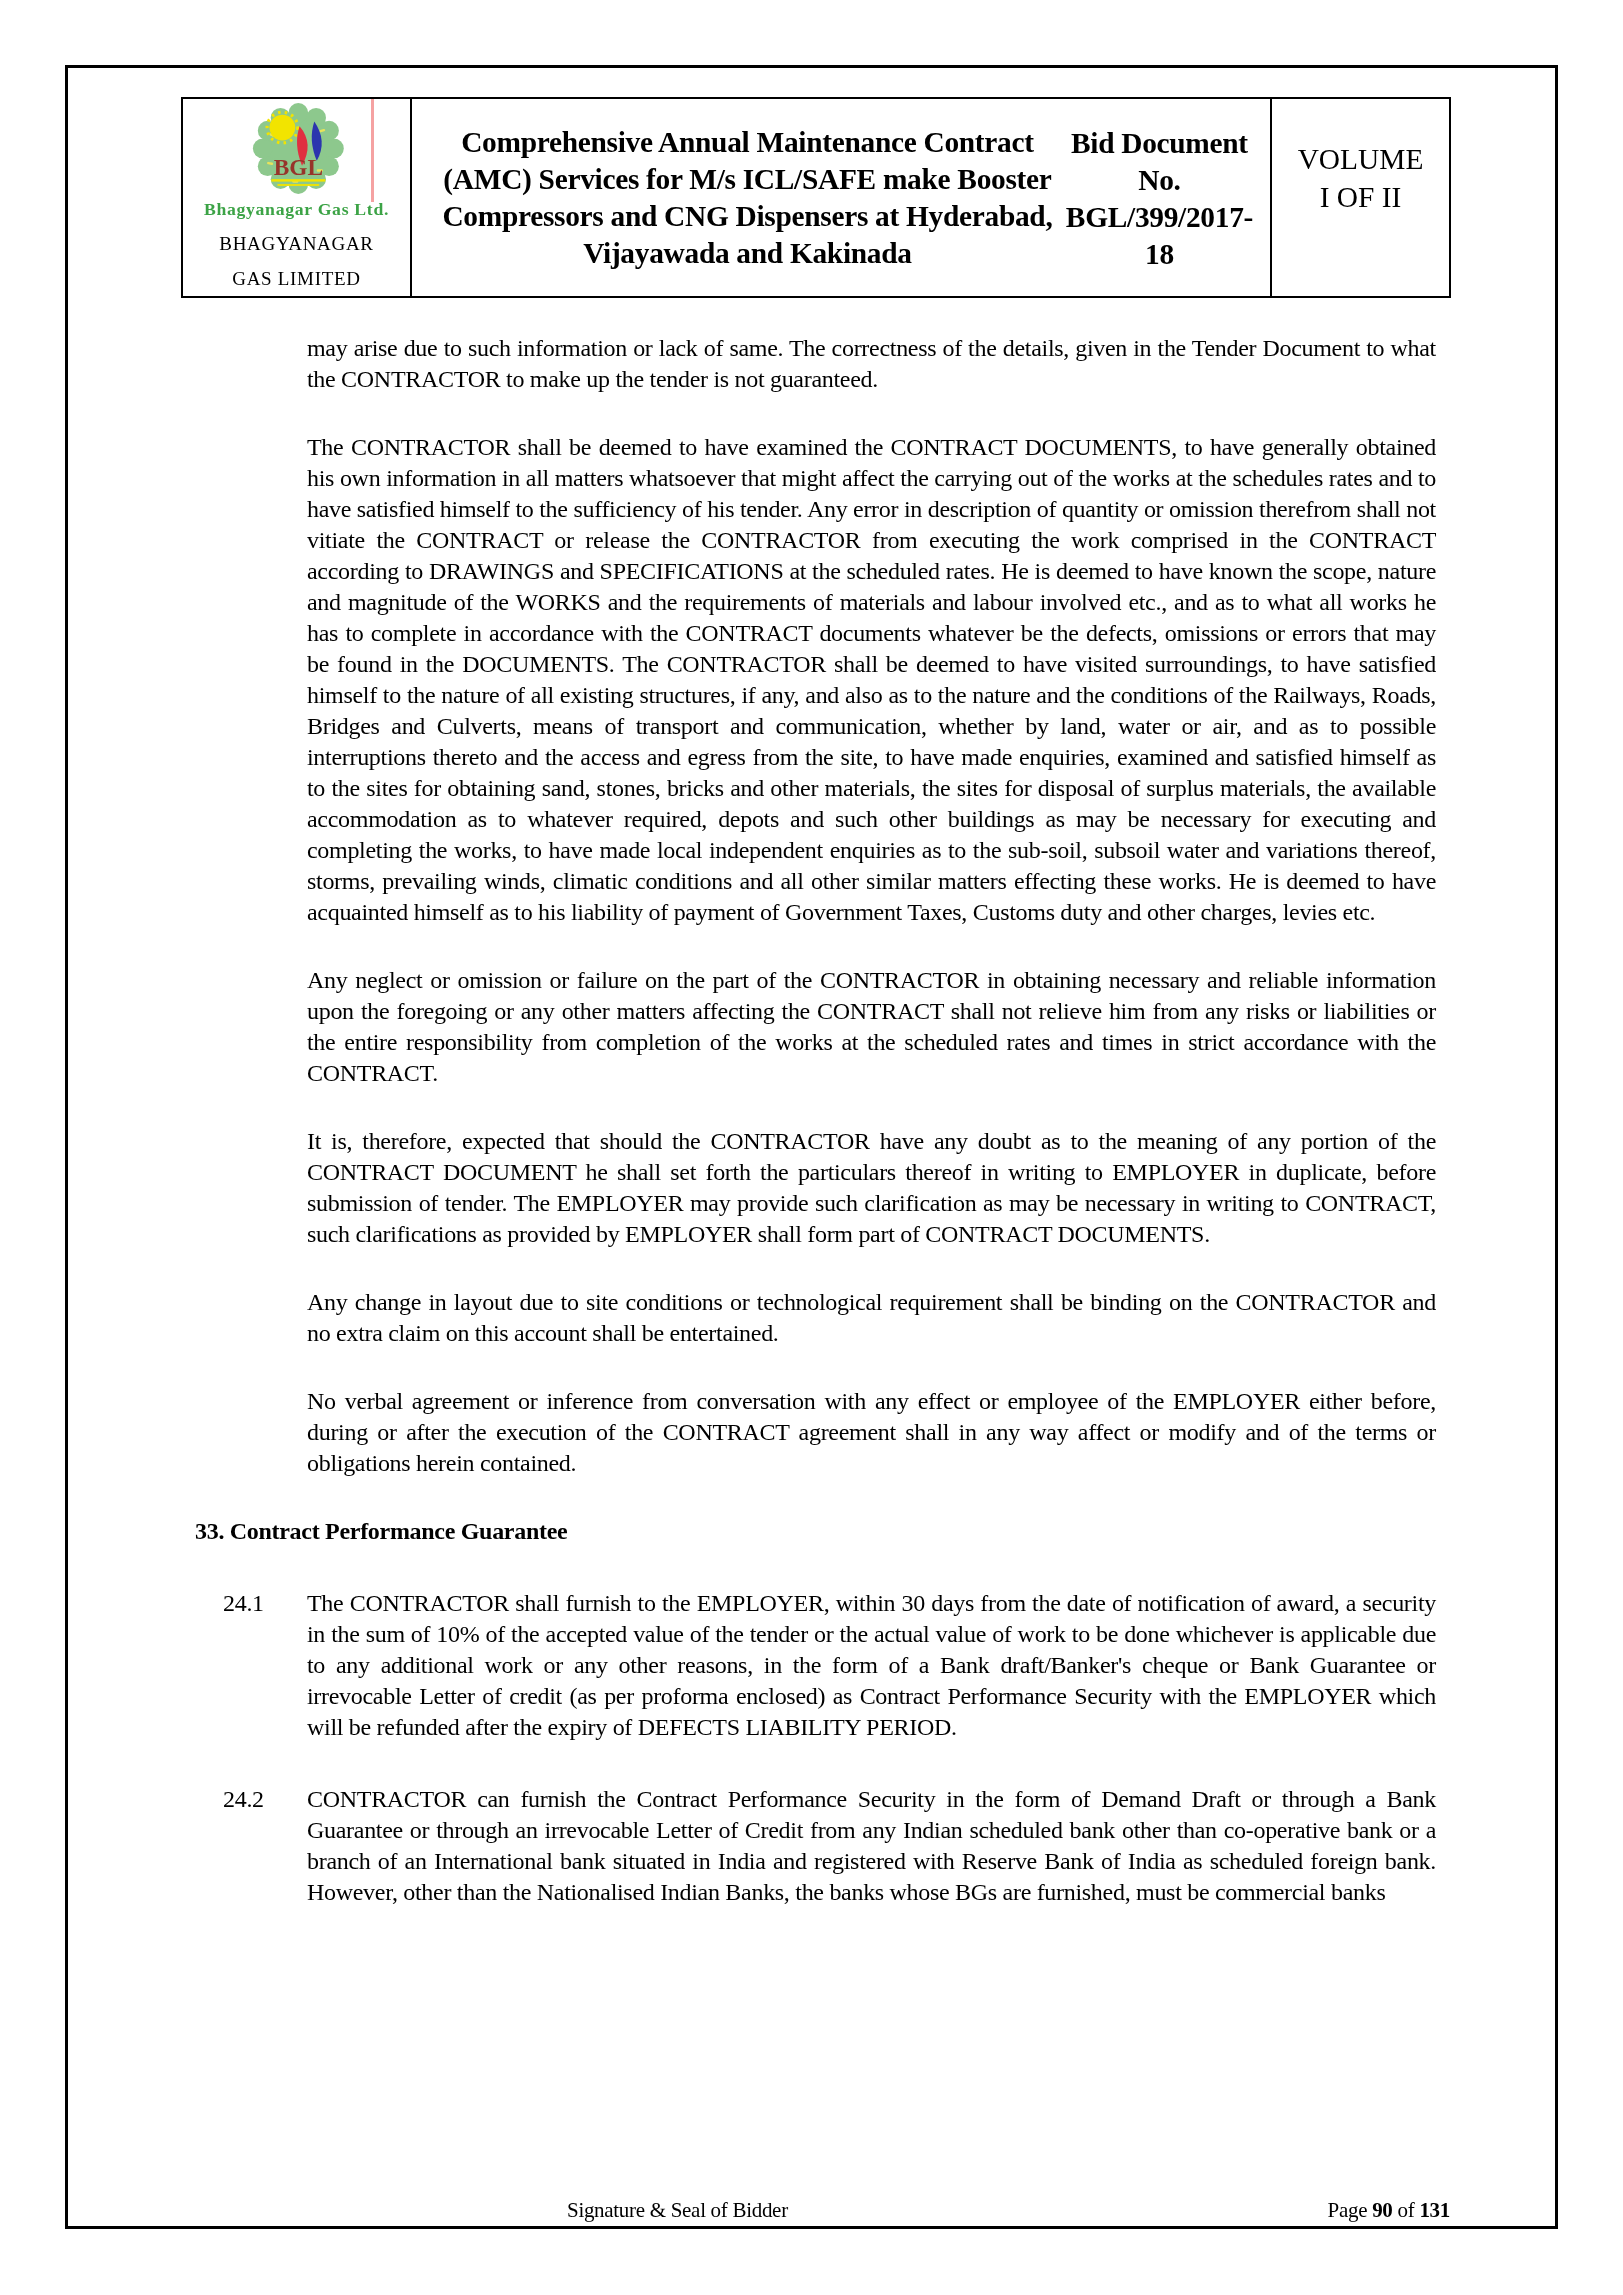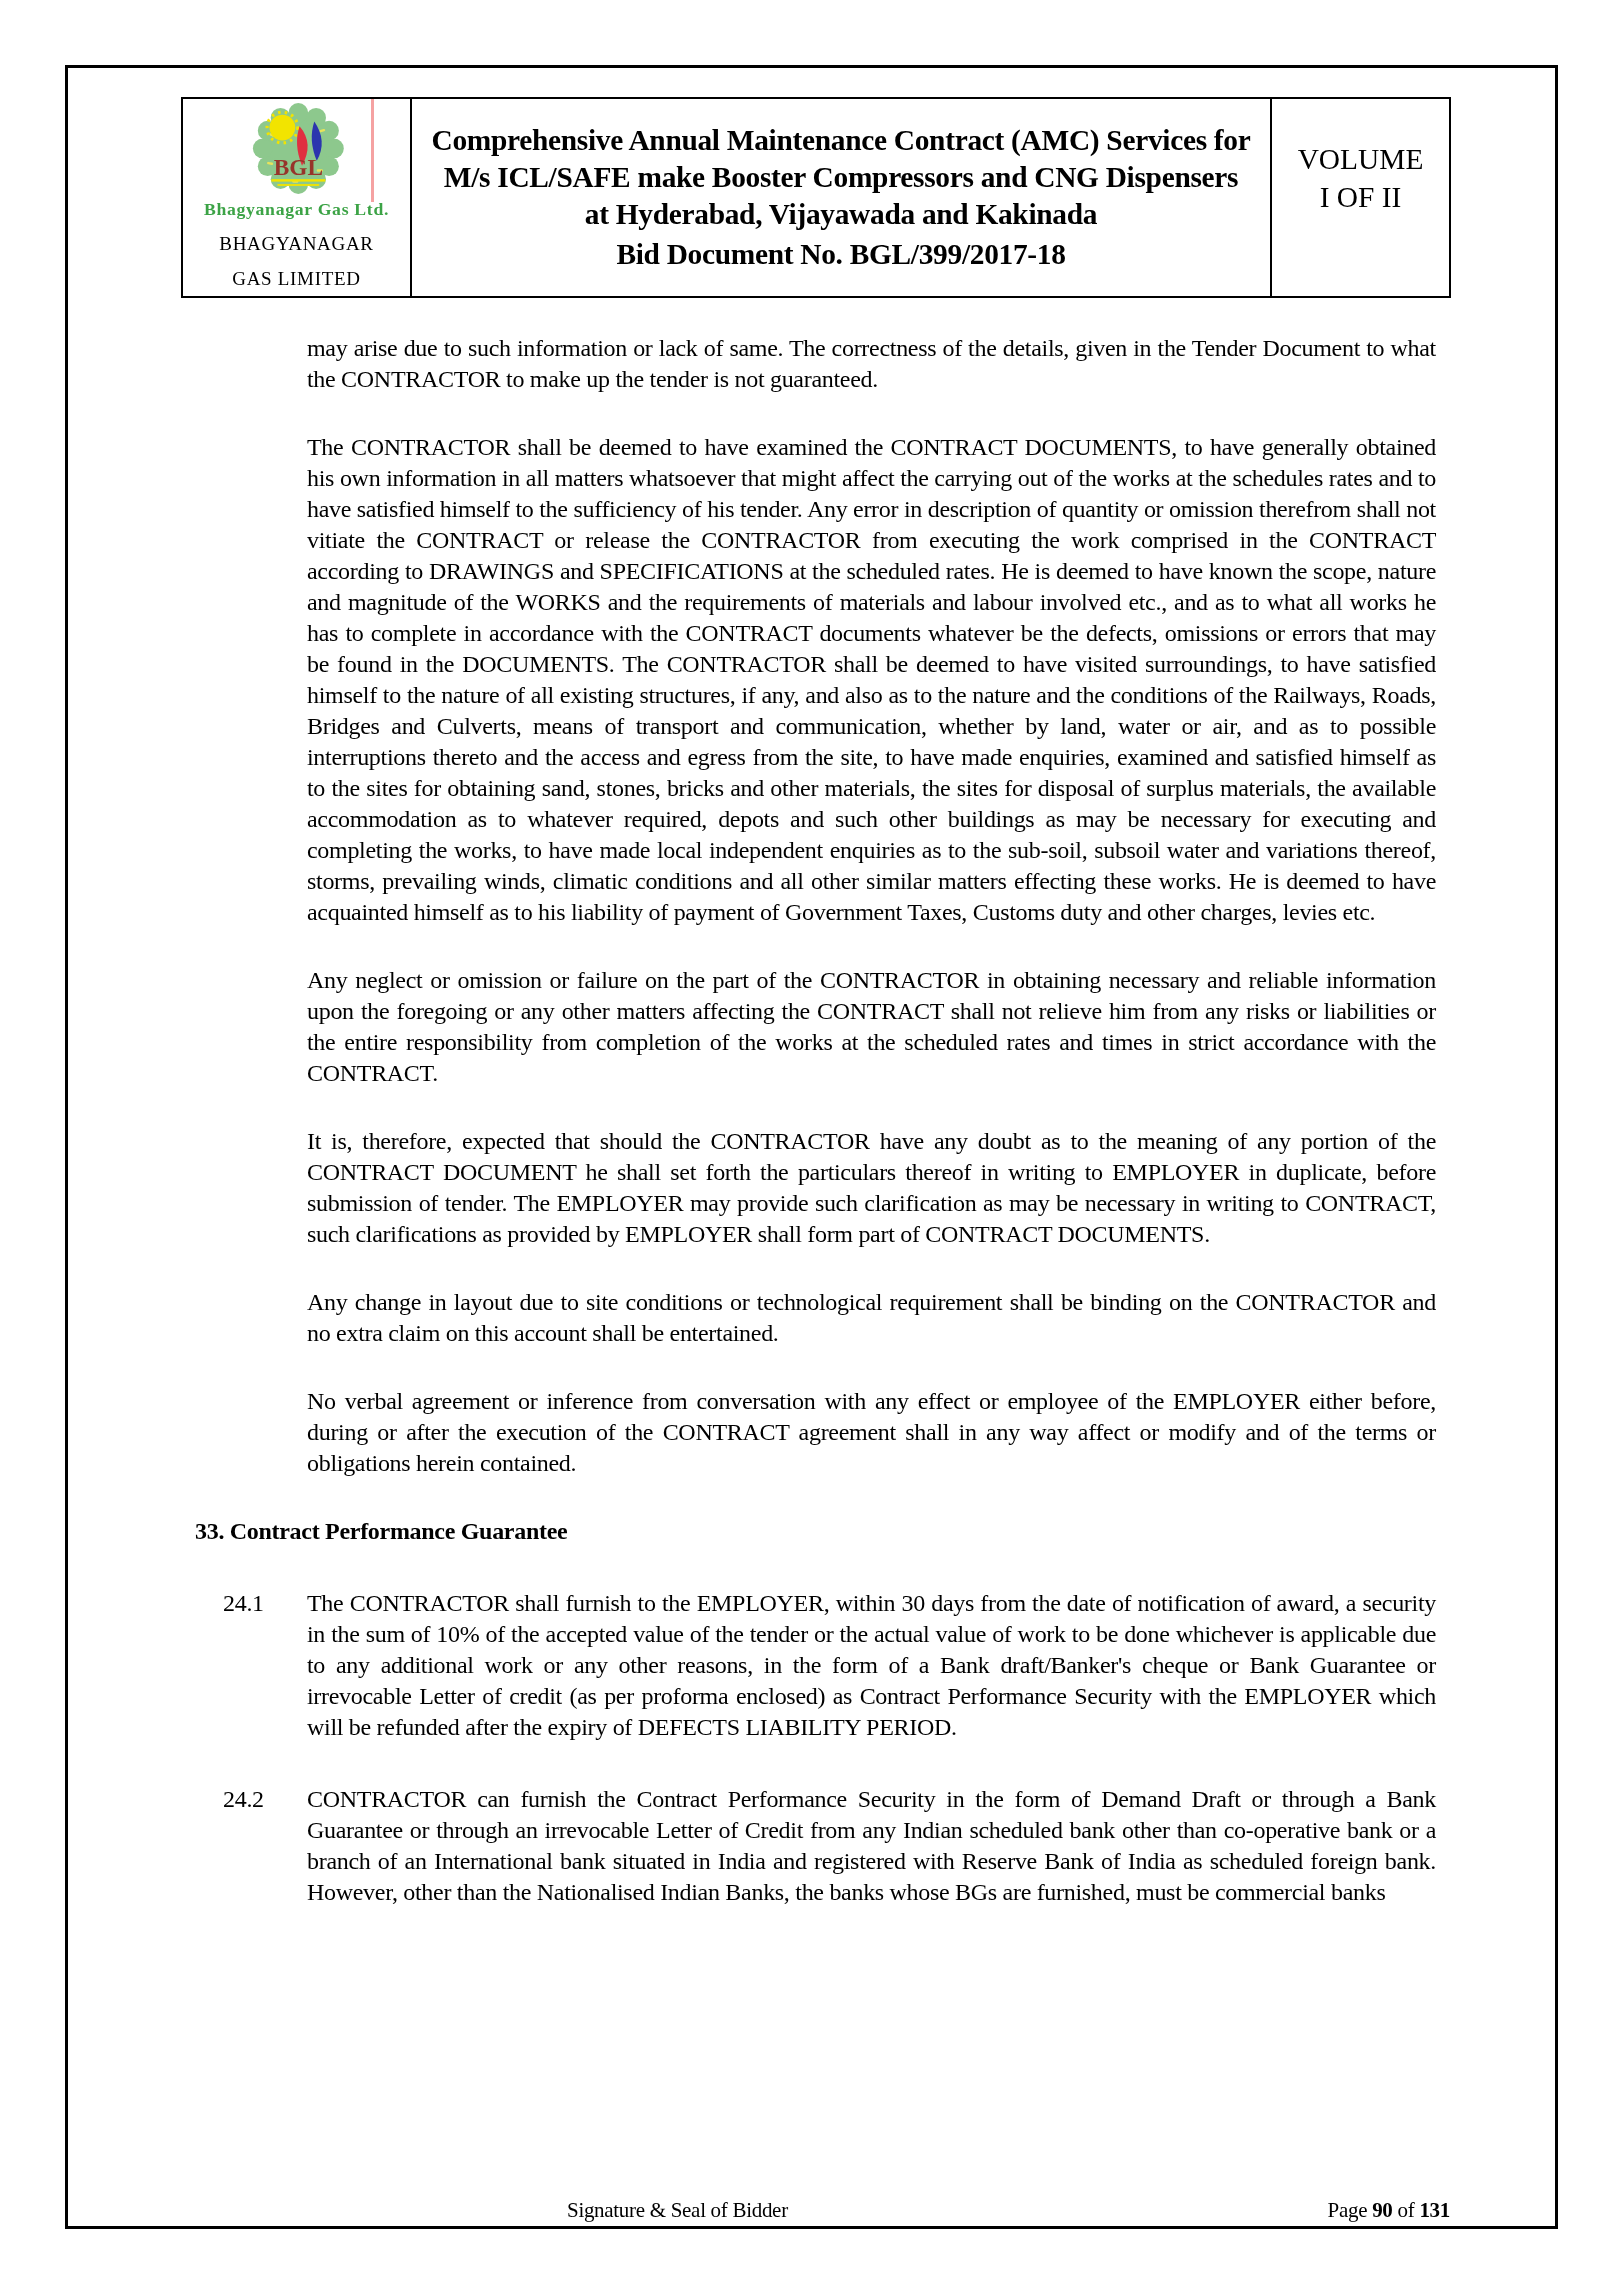--- a/index.html
+++ b/index.html
@@ -9,21 +9,21 @@
         border:3.3px solid #000;box-sizing:border-box;background:#fff;}
 
   
   .header-table{position:absolute;left:113px;top:29px;width:1270px;height:201px;
         border:2.6px solid #000;box-sizing:border-box;display:flex;background:#fff;}
   .cell-logo{width:229px;flex:none;border-right:2.6px solid #000;box-sizing:border-box;
         position:relative;display:flex;flex-direction:column;align-items:center;padding-top:3.9px;}
   .logo-caption{font-size:17.7px;color:#3CA346;font-weight:bold;letter-spacing:0.7px;margin-top:-3.9px;}
   .company-name{font-size:19px;line-height:35px;text-align:center;margin-top:6.5px;letter-spacing:0.7px;}
   .pink-artifact{position:absolute;left:188px;top:0;width:2.6px;height:103px;background:#F5A2A2;}
-  .cell-title{flex:1;display:flex;flex-direction:column;align-items:center;justify-content:center;
+  .cell-title{flex:1;display:flex;flex-direction:row;align-items:center;justify-content:center;
         text-align:center;font-weight:bold;font-size:29.4px;line-height:37px;padding:0 17px;box-sizing:border-box;letter-spacing:-0.3px;}
   .bid-doc{margin-top:2.6px;}
   .cell-volume{width:179px;flex:none;border-left:2.6px solid #000;box-sizing:border-box;
         display:flex;flex-direction:column;align-items:center;justify-content:center;
         font-size:29.4px;line-height:38px;text-align:center;padding-bottom:39px;}
 
   
   .content{position:absolute;left:0;top:230px;right:0;padding:35px 119px 0 127px;
         box-sizing:border-box;font-size:24px;line-height:31px;letter-spacing:-0.3px;}
   .para{margin:0 0 37px 112px;text-align:justify;}

